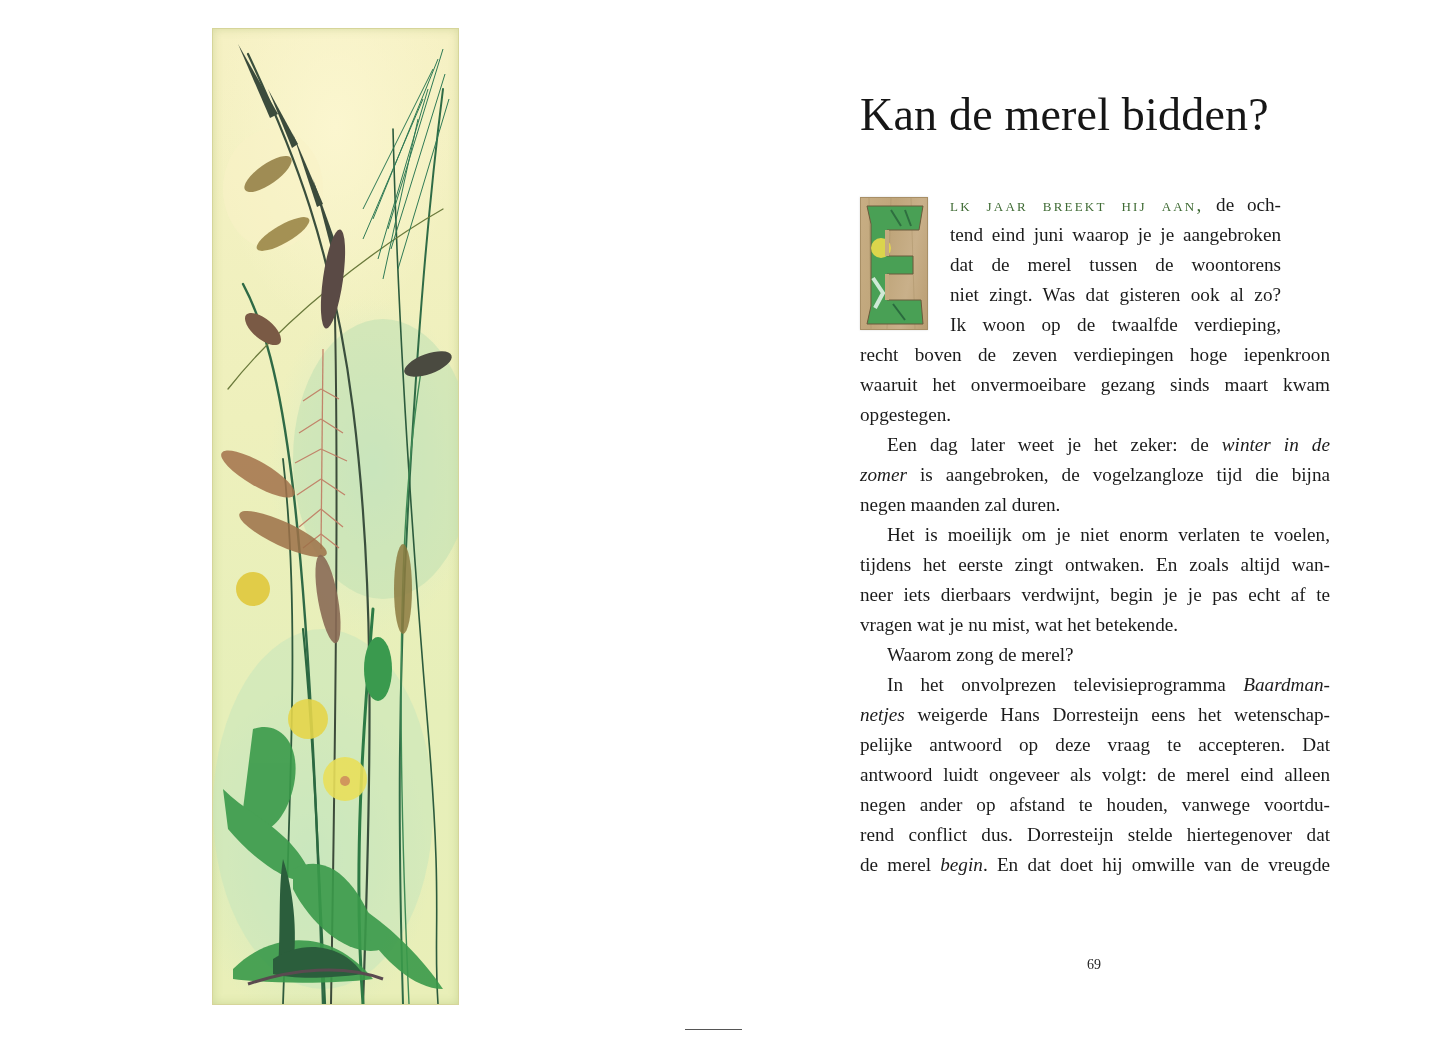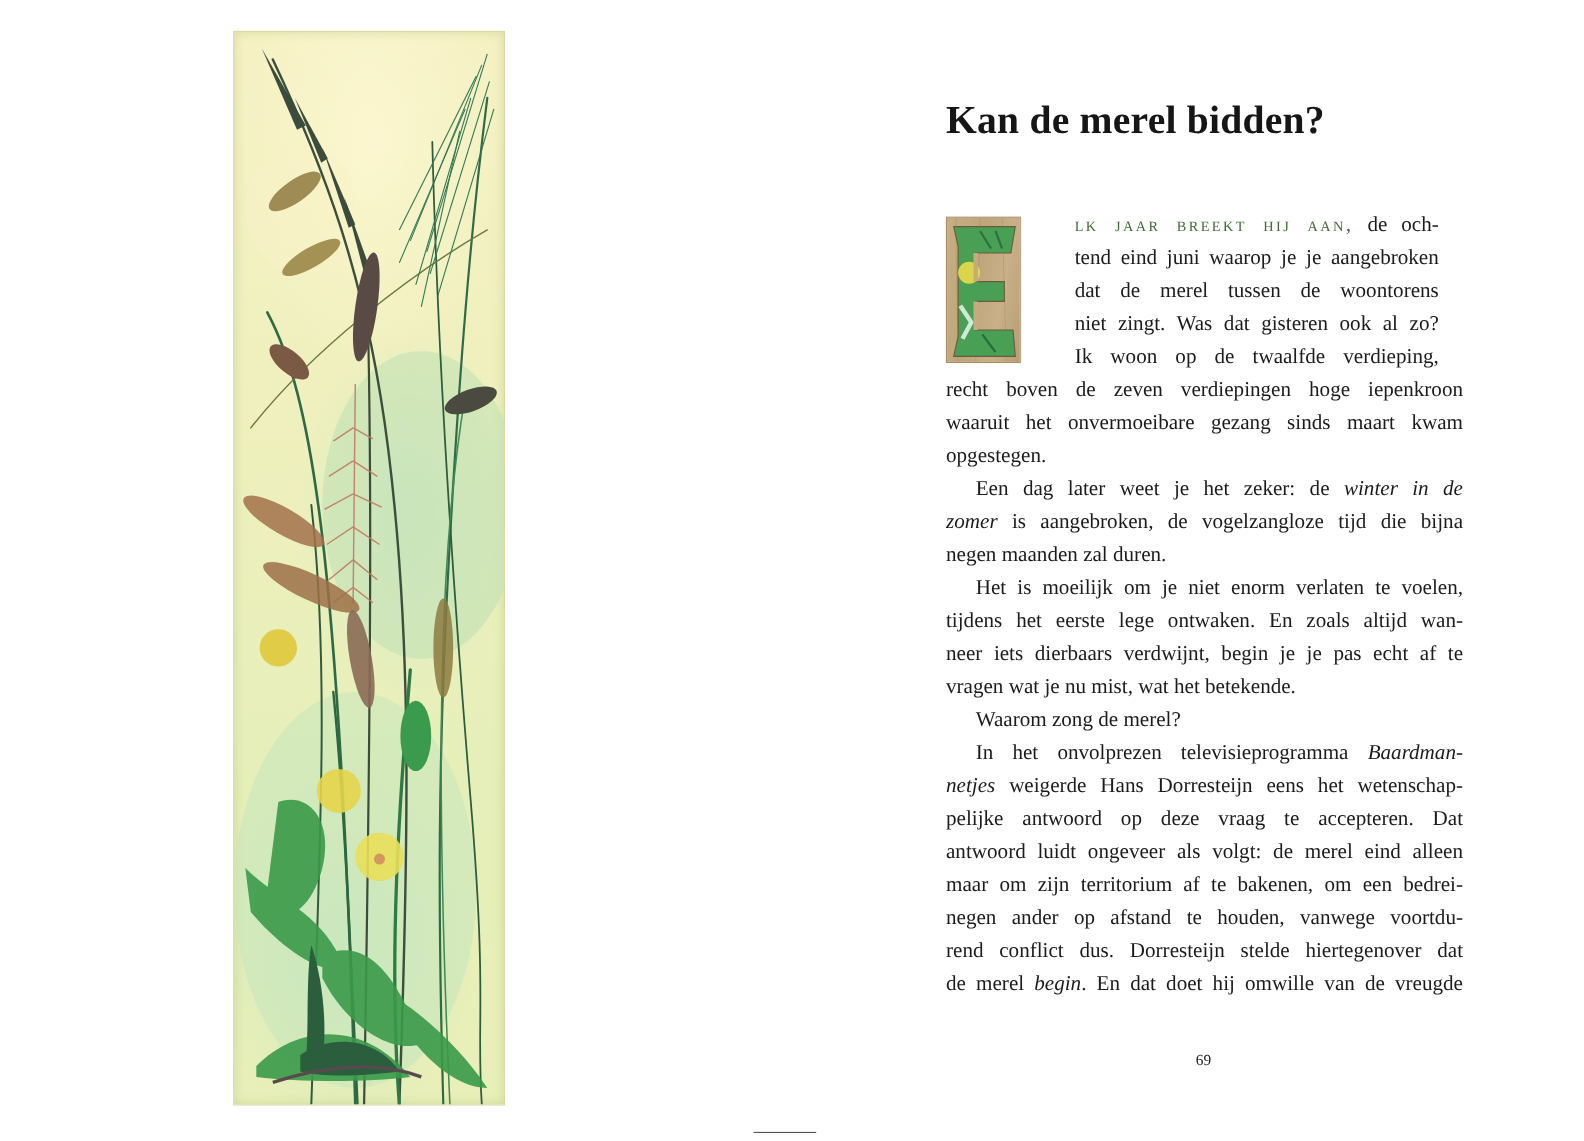--- a/index.html
+++ b/index.html
@@ -20,42 +20,42 @@
         linear-gradient(180deg, #f6f1c4 0%, #eef0bc 40%, #e6efb9 70%, #e9efb8 100%);
       border: 1px solid #d6d59a;
       box-shadow: inset 0 0 10px rgba(120,150,60,0.25);
       overflow: hidden;
     }
     .plate svg { position: absolute; inset: 0; width: 100%; height: 100%; }
 
     .title {
       position: absolute; left: 140px; top: 88px; margin: 0;
       font-family: "Liberation Serif", "DejaVu Serif", serif;
-      font-weight: bold; font-size: 36px; letter-spacing: 0.2px; color: #161616;
+      font-weight: normal; font-size: 46px; letter-spacing: 0.2px; color: #161616;
       white-space: nowrap;
     }
 
     .dropcap {
       position: absolute; left: 140px; top: 197px; width: 66px; height: 131px;
       background: linear-gradient(100deg, #c8ae84 0%, #bfa57a 40%, #c9b08a 70%, #b99d72 100%);
       border: 1px solid #a88f66;
       box-shadow: 0 0 2px rgba(0,0,0,0.15);
       overflow: hidden;
     }
     .dropcap svg { position: absolute; inset: 0; width: 100%; height: 100%; }
 
     .body-text {
       position: absolute; left: 140px; top: 190px; width: 470px;
       font-family: "Liberation Serif", "DejaVu Serif", serif;
       font-size: 19.2px; line-height: 30px; color: #1b1b1b;
     }
     .line { display: block; height: 30px; white-space: nowrap; text-align: justify; text-align-last: justify; }
     .line.ind { padding-left: 27px; }
     .line.last { text-align-last: left; }
-    .line.short { margin-left: 117px; width: 331px; }
+    .line.short { margin-left: 90px; width: 331px; }
     .line > span { }
     .small-caps {
       font-variant: small-caps; text-transform: lowercase; letter-spacing: 2.2px; color: #3f6b34;
     }
     em { font-style: italic; }
 
     .folio {
       position: absolute; left: 0; width: 748px; top: 957px; text-align: center;
       font-family: "Liberation Serif", "DejaVu Serif", serif; font-size: 14px; color: #222;
     }
@@ -176,29 +176,28 @@
       <span class="line short"><span>dat de merel tussen de woontorens</span></span>
       <span class="line short"><span>niet zingt. Was dat gisteren ook al zo?</span></span>
       <span class="line short"><span>Ik woon op de twaalfde verdieping,</span></span>
       <span class="line"><span>recht boven de zeven verdiepingen hoge iepenkroon</span></span>
       <span class="line"><span>waaruit het onvermoeibare gezang sinds maart kwam</span></span>
       <span class="line last"><span>opgestegen.</span></span>
       <span class="line ind"><span>Een dag later weet je het zeker: de </span><em>winter in de</em></span>
       <span class="line"><em>zomer</em><span> is aangebroken, de vogelzangloze tijd die bijna</span></span>
       <span class="line last"><span>negen maanden zal duren.</span></span>
       <span class="line ind"><span>Het is moeilijk om je niet enorm verlaten te voelen,</span></span>
-      <span class="line"><span>tijdens het eerste lege ontwaken. En zoals altijd wan-</span></span>
+      <span class="line"><span>tijdens het eerste zingt ontwaken. En zoals altijd wan-</span></span>
       <span class="line"><span>neer iets dierbaars verdwijnt, begin je je pas echt af te</span></span>
       <span class="line last"><span>vragen wat je nu mist, wat het betekende.</span></span>
       <span class="line ind last"><span>Waarom zong de merel?</span></span>
       <span class="line ind"><span>In het onvolprezen televisieprogramma </span><em>Baardman-</em></span>
       <span class="line"><em>netjes</em><span> weigerde Hans Dorresteijn eens het wetenschap-</span></span>
       <span class="line"><span>pelijke antwoord op deze vraag te accepteren. Dat</span></span>
       <span class="line"><span>antwoord luidt ongeveer als volgt: de merel eind alleen</span></span>
-      <span class="line"><span>maar om zijn territorium af te bakenen, om een bedrei-</span></span>
       <span class="line"><span>negen ander op afstand te houden, vanwege voortdu-</span></span>
       <span class="line"><span>rend conflict dus. Dorresteijn stelde hiertegenover dat</span></span>
       <span class="line"><span>de merel </span><em>begin</em><span>. En dat doet hij omwille van de vreugde</span></span>
     </div>
 
     <div class="folio">69</div>
   </div>
 
   <div class="gutter-mark"></div>
 </div>

